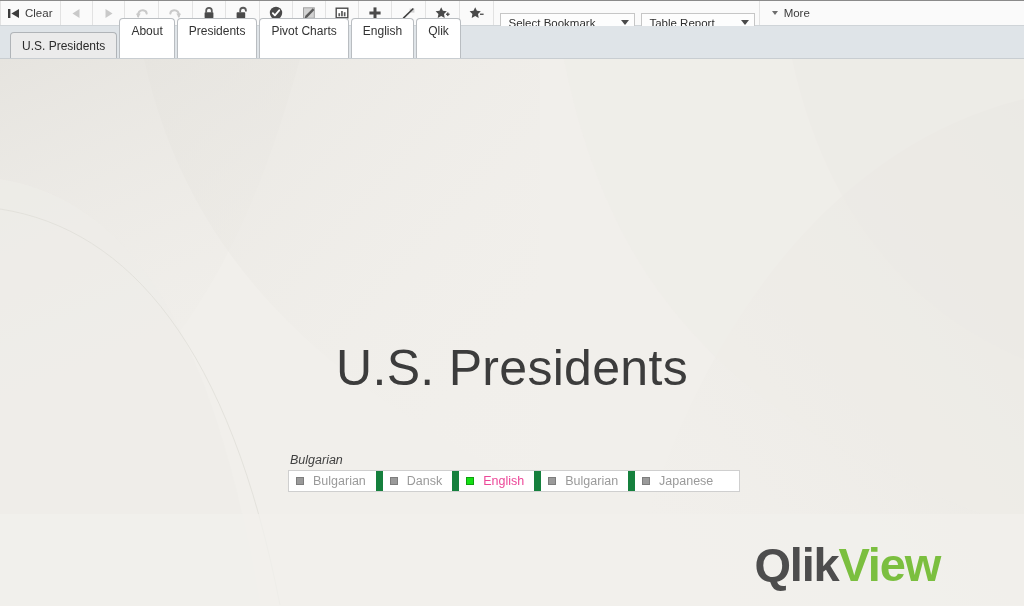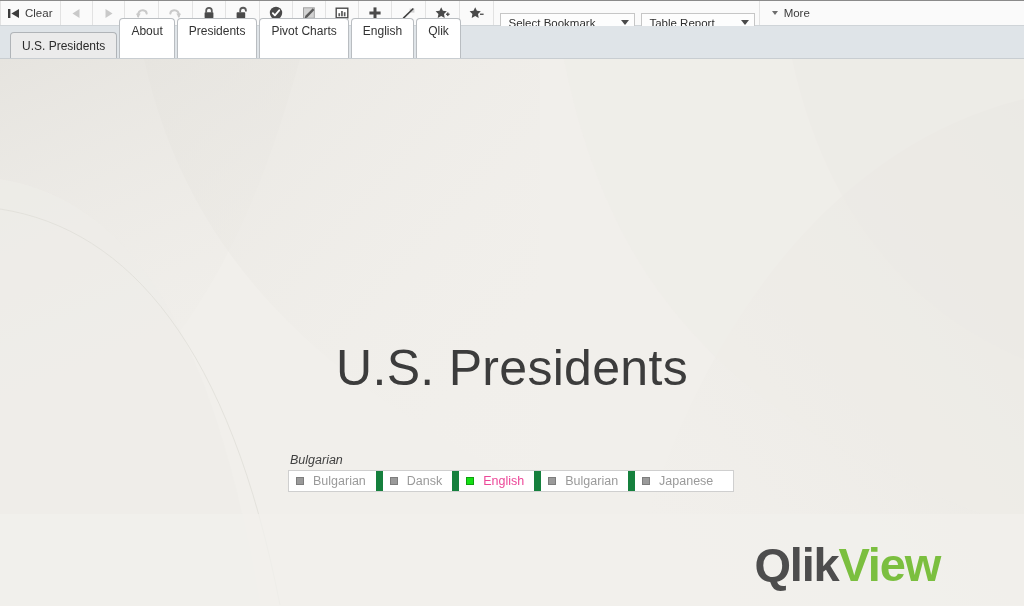--- a/index.html
+++ b/index.html
@@ -180,21 +180,21 @@
     display: flex;
     align-items: center;
     gap: 9px;
     padding: 0 10px 0 7px;
     border-right: 7px solid #15803d;
     font-size: 12.5px;
     color: #9a9a9a;
     white-space: nowrap;
     box-sizing: border-box;
   }
-  .lb-cell:last-child { border-right: none; padding-right: 20px; }
+  .lb-cell:last-child { border-right: none; padding-right: 26px; }
   .lb-cell.selected { color: #ec4899; }
   .lb-marker {
     width: 8px;
     height: 8px;
     background: #9a9a9a;
     border: 1px solid #7d7d7d;
     box-sizing: border-box;
     flex: 0 0 auto;
   }
   .lb-cell.selected .lb-marker {

